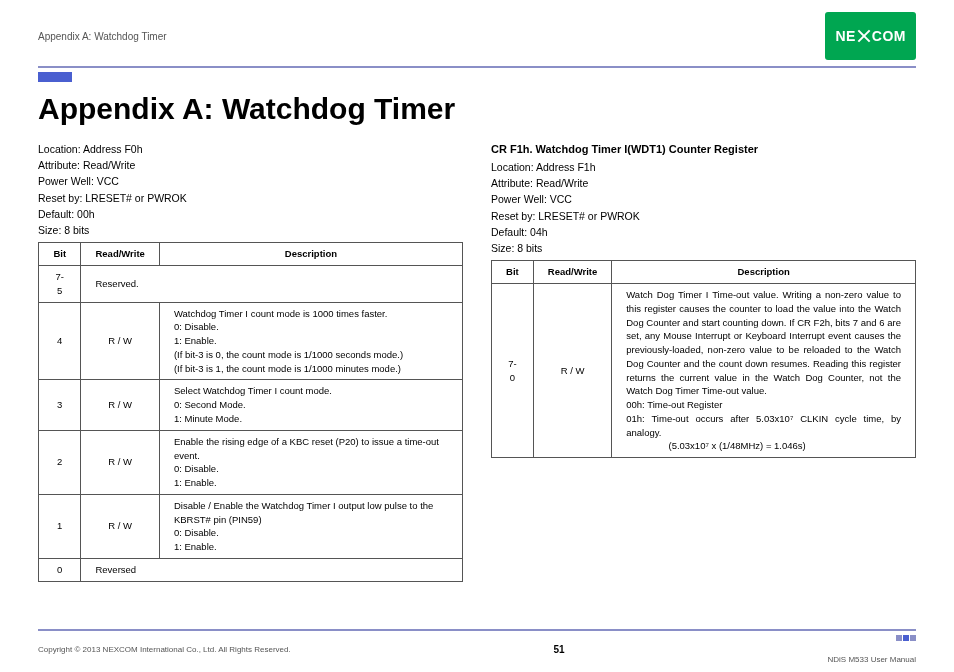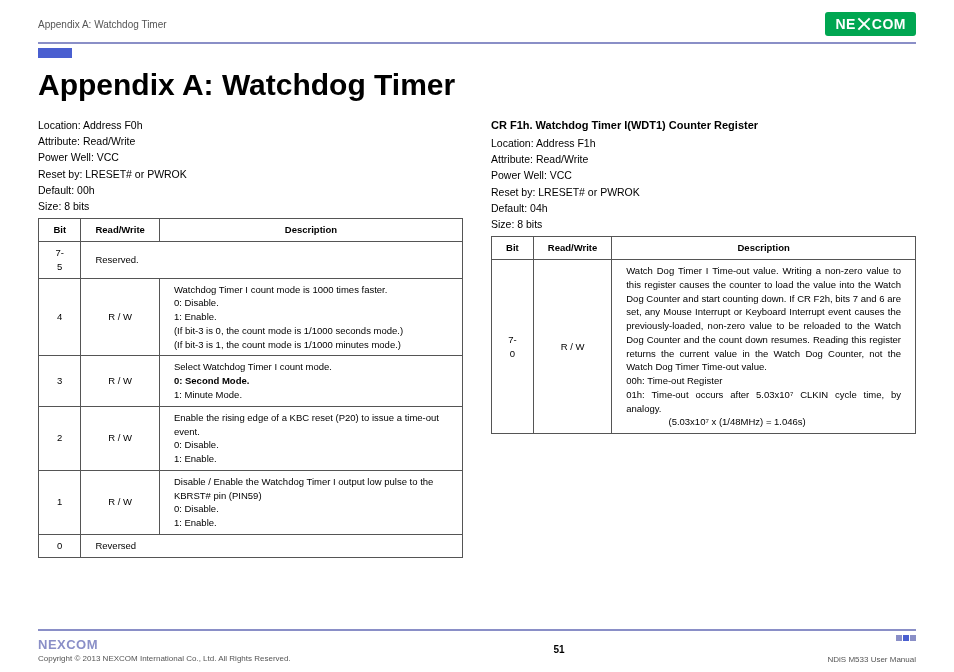--- a/index.html
+++ b/index.html
@@ -1,19 +1,19 @@
 <!DOCTYPE html>
 <html><head>
 <meta charset="utf-8">
 <style>
 *{box-sizing:border-box;margin:0;padding:0}
 body{font-family:Arial,Helvetica,sans-serif;background:#fff;width:954px;height:672px;position:relative;color:#000}
 .hdr{display:flex;justify-content:space-between;align-items:center;padding:12px 38px 6px}
 .hdr-left{font-size:10px;color:#555}
-.logo{background:#00a651;color:#fff;font-weight:bold;padding:4px 10px;border-radius:3px;font-size:14px;letter-spacing:.5px;display:flex;align-items:center;gap:1px}
+.logo{background:#00a651;color:#fff;font-weight:bold;padding:16px 10px;border-radius:3px;font-size:14px;letter-spacing:.5px;display:flex;align-items:center;gap:1px}
 .logo .x{display:inline-block;width:14px;height:14px;position:relative}
 .logo .x:before,.logo .x:after{content:"";position:absolute;left:6px;top:-1px;width:2px;height:16px;background:#fff}
 .logo .x:before{transform:rotate(45deg)}
 .logo .x:after{transform:rotate(-45deg)}
 .rule{height:2px;background:#8a8fc7;margin:0 38px 4px}
 .accent{width:34px;height:10px;background:#4a5fd0;margin:4px 0 10px 38px}
 .main{padding:0 38px}
 h1{font-size:30px;font-weight:bold;margin:8px 0 16px}
 .cols{display:flex;gap:28px}
 .col{flex:1;font-size:10.5px;line-height:1.45}
@@ -78,21 +78,21 @@
                 <span class="ln" style="white-space: pre-wrap;">1: Enable.</span>
                 <span class="ln" style="white-space: pre-wrap;">(If bit-3 is 0, the count mode is 1/1000 seconds mode.)</span>
                 <span class="ln" style="white-space: pre-wrap;">(If bit-3 is 1, the count mode is 1/1000 minutes mode.)</span>
               </td>
             </tr>
             <tr>
               <td class="c">3</td>
               <td class="c">R / W</td>
               <td>
                 <span class="ln" style="white-space: pre-wrap;">Select Watchdog Timer I count mode.</span>
-                <span class="ln" style="white-space: pre-wrap; font-weight: bold;">0: Second Mode.</span>
+                <span class="ln" style="white-space: pre-wrap;">0: Second Mode.</span>
                 <span class="ln" style="white-space: pre-wrap;">1: Minute Mode.</span>
               </td>
             </tr>
             <tr>
               <td class="c">2</td>
               <td class="c">R / W</td>
               <td>
                 <span class="ln" style="white-space: pre-wrap;">Enable the rising edge of a KBC reset (P20) to issue a time-out event.</span>
                 <span class="ln" style="white-space: pre-wrap;">0: Disable.</span>
                 <span class="ln" style="white-space: pre-wrap;">1: Enable.</span>
@@ -146,21 +146,20 @@
           </tbody>
       </table>
     </div>
   </div>
 </div>
 
 <div class="ftr">
   <div class="frule"></div>
   <div class="fbar">
     <div style="display:flex;flex-direction:column;gap:2px">
-      <div class="flogo">NEXCOM</div>
       <div>Copyright © 2013 NEXCOM International Co., Ltd. All Rights Reserved.</div>
     </div>
     <div class="pgnum">51</div>
     <div style="display:flex;flex-direction:column;align-items:flex-end;gap:14px">
       <div class="pix">
           <span></span>
           <span></span>
           <span></span>
         </div>
       <div>NDiS M533 User Manual</div>

